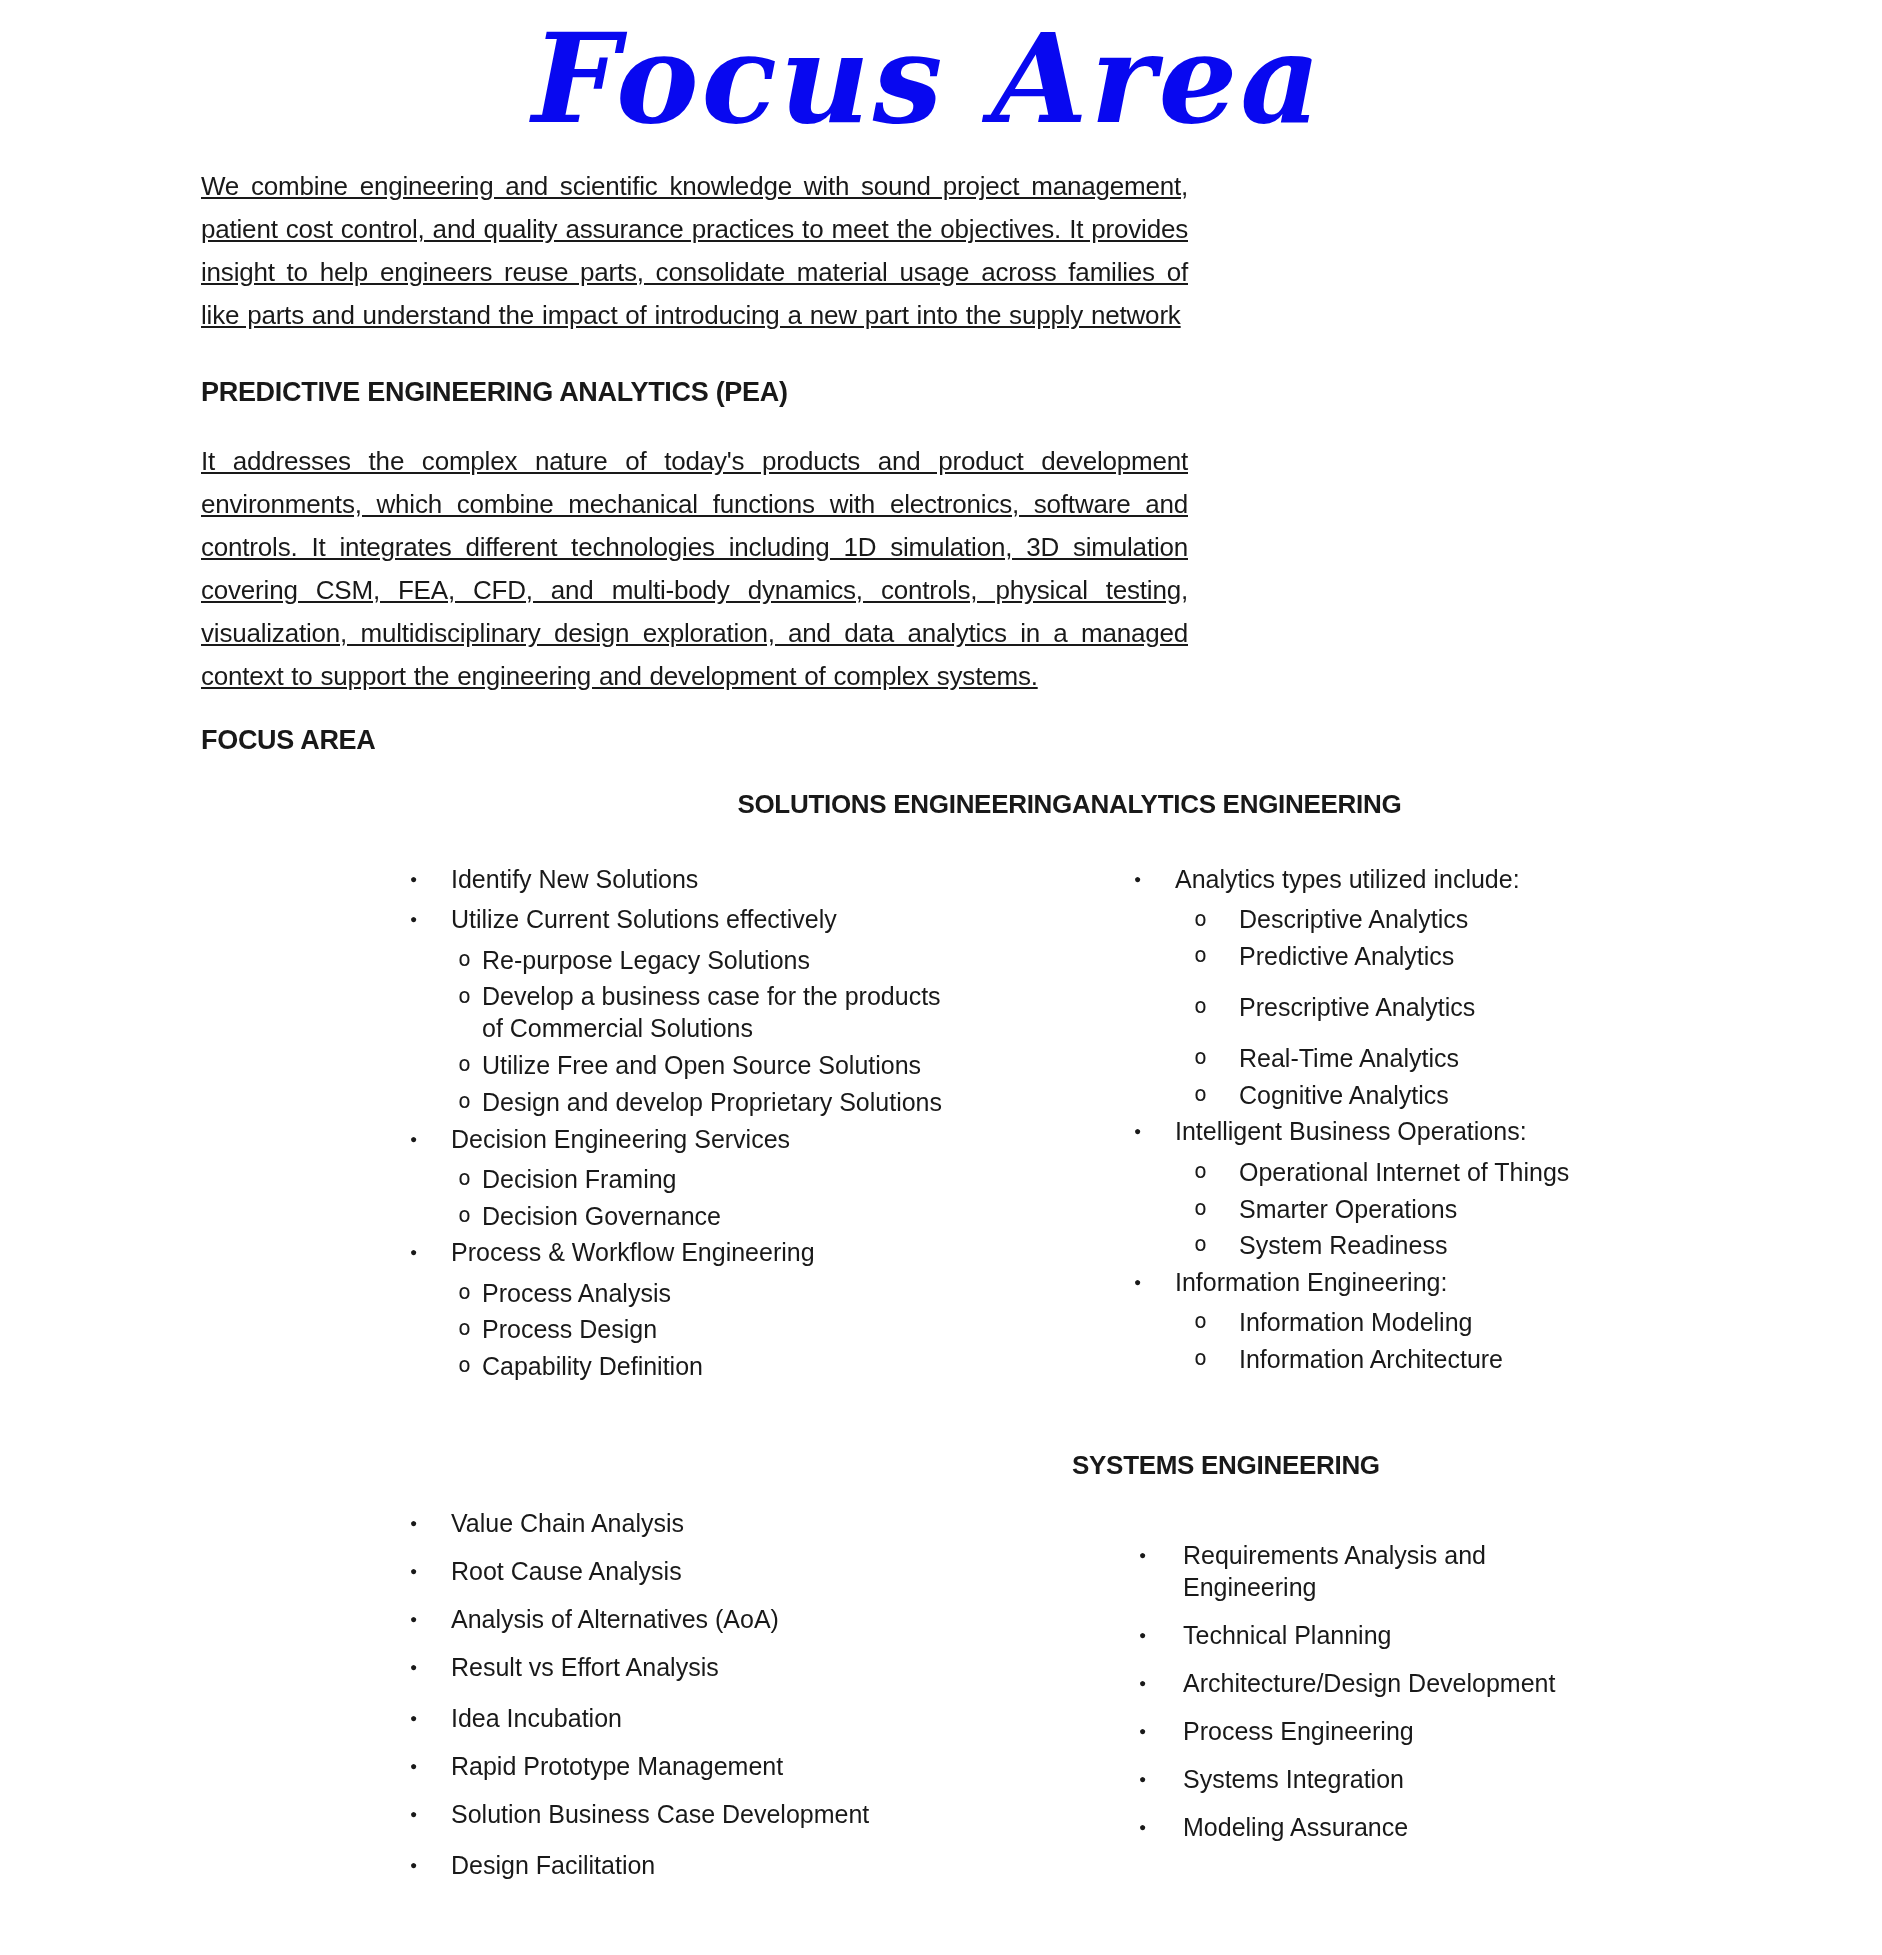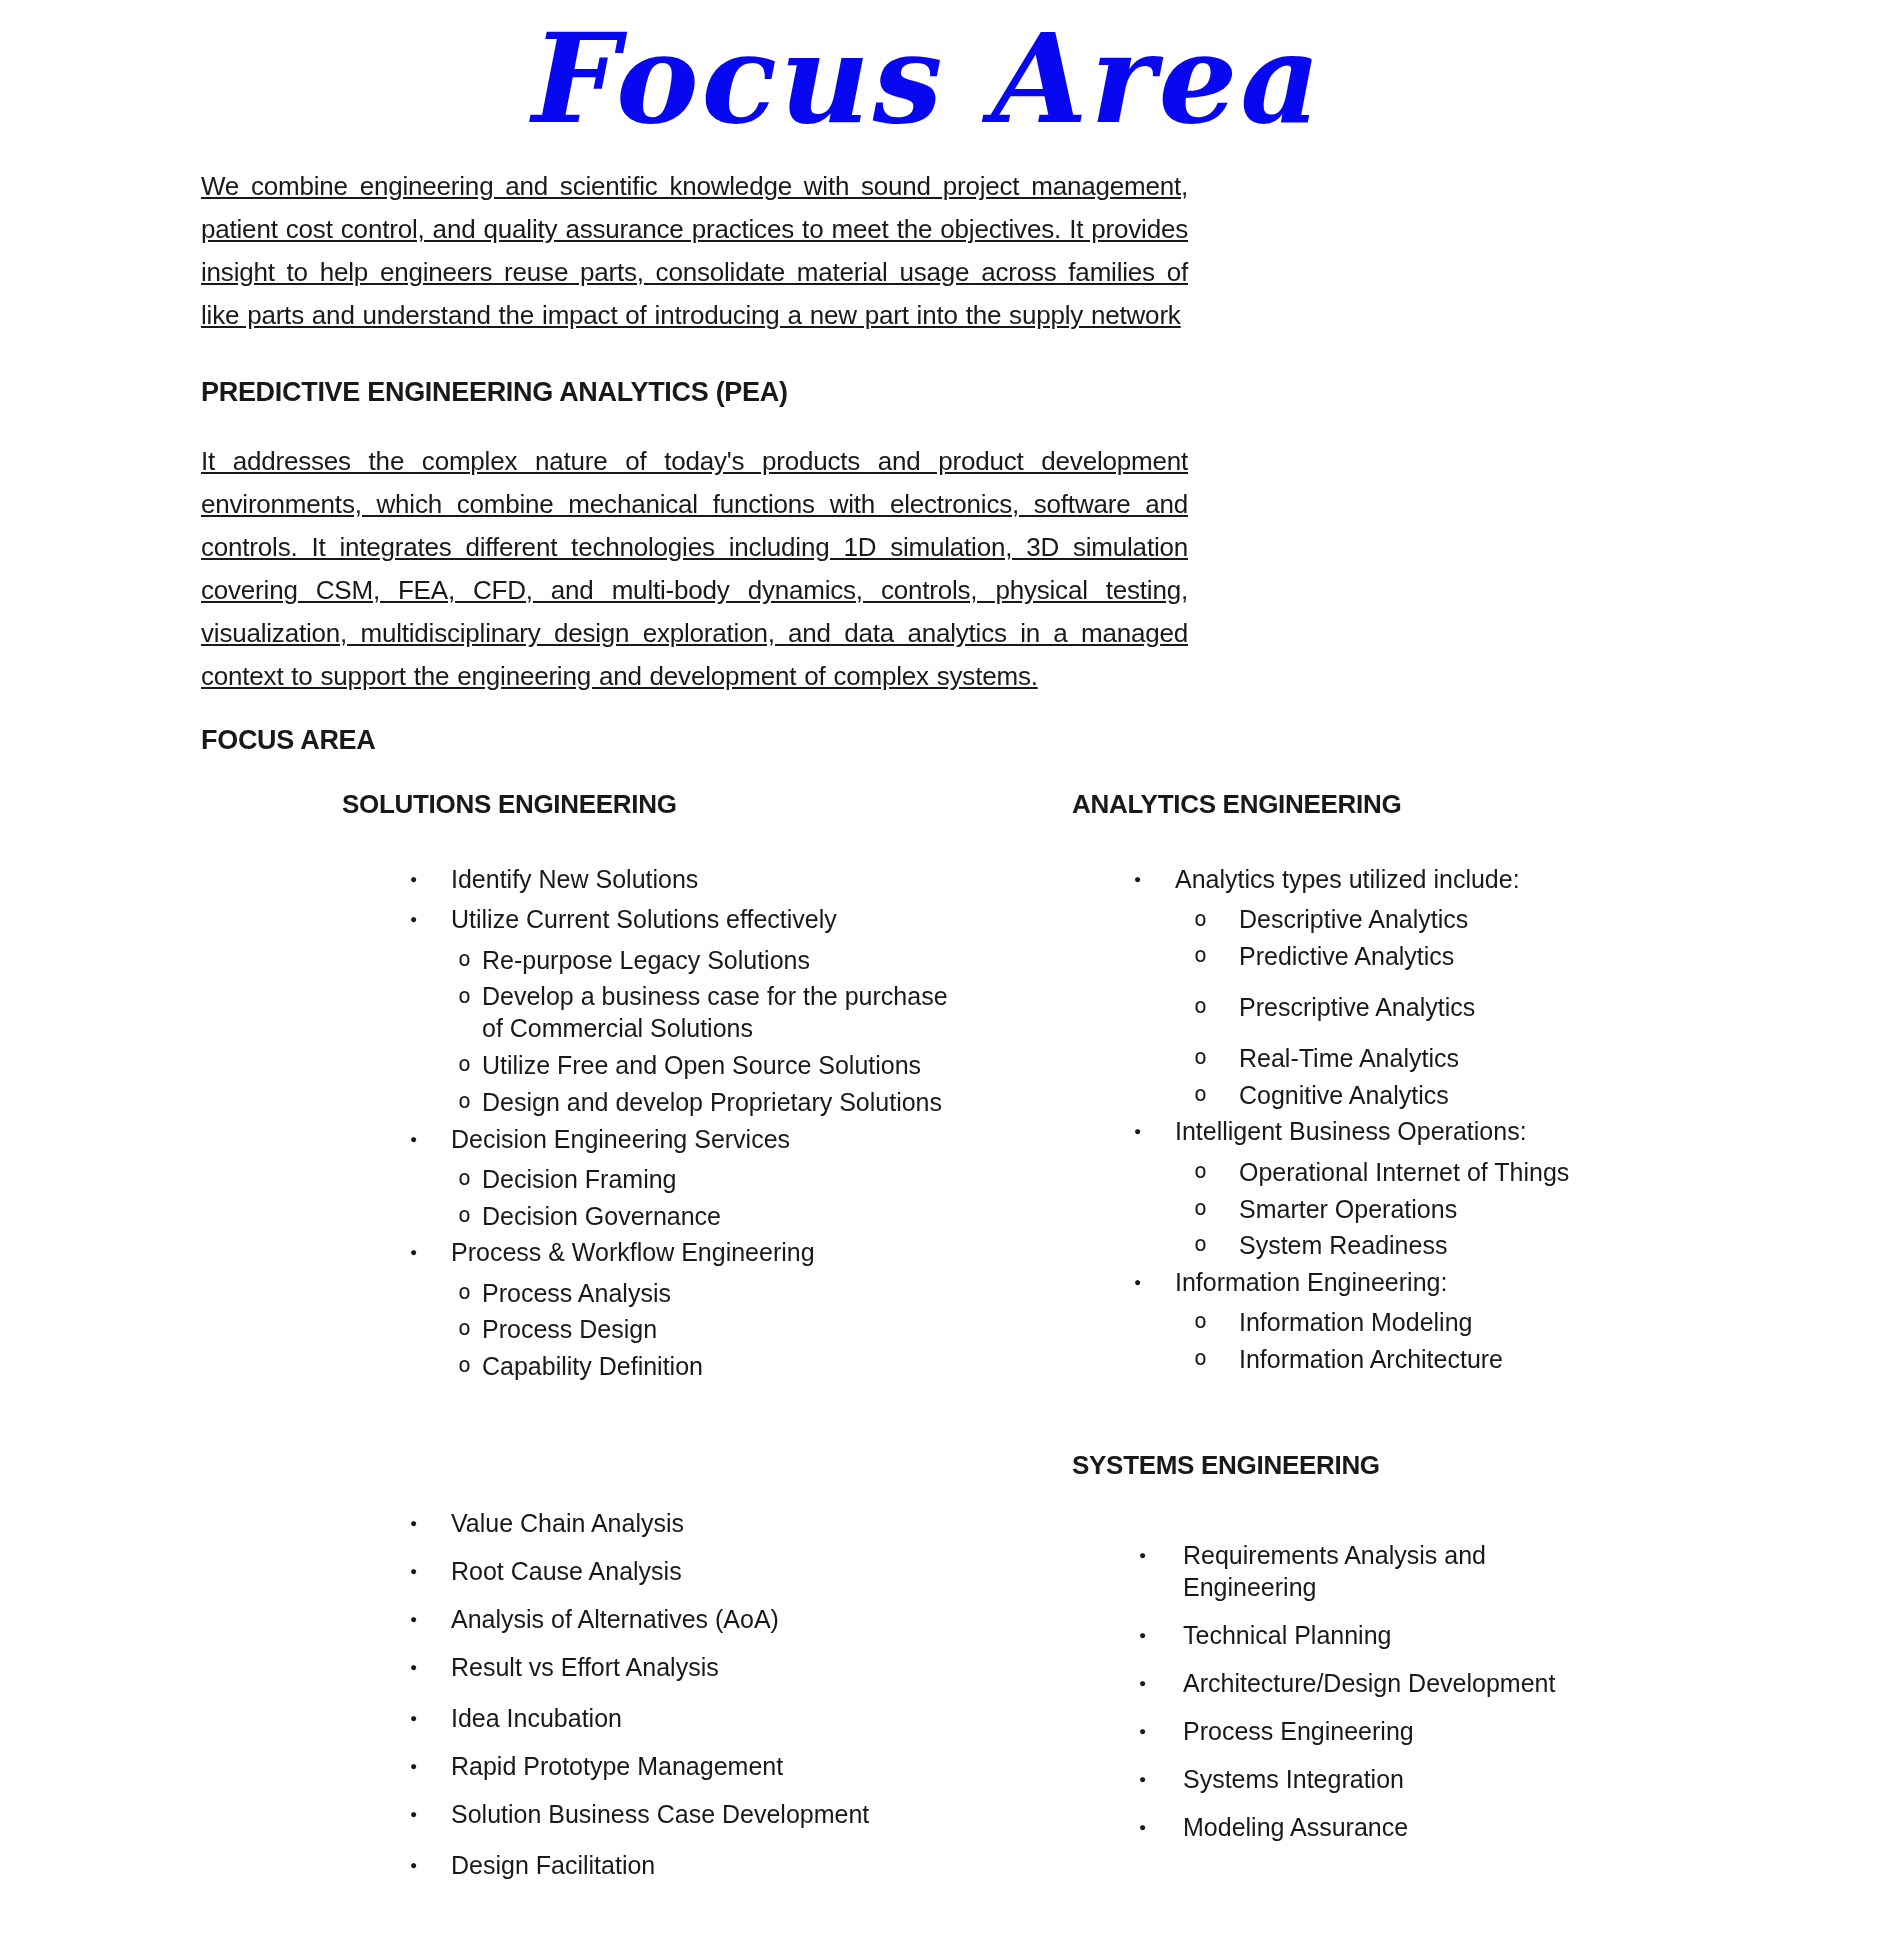--- a/index.html
+++ b/index.html
@@ -9,21 +9,21 @@
         font-family:"DejaVu Serif",serif;font-style:italic;font-weight:bold;
         font-size:124px;letter-spacing:2.8px;color:#0808f0;white-space:nowrap;}
   .doc{position:absolute;left:201px;top:133px;width:1537px;}
   .h-main{font-size:27px;font-weight:bold;letter-spacing:-0.3px;margin:0;line-height:32px;}
   .h-pea{margin-top:39px;}
   .h-focus{margin-top:26px;}
   .para{width:987px;text-align:justify;font-size:26px;line-height:43px;margin:32px 0 0 0;
         letter-spacing:-0.2px;word-spacing:0.9px;text-decoration:underline;}
   .grid{display:grid;grid-template-columns:871px 1fr;row-gap:62px;margin-top:32px;}
   .col h4{font-size:26px;font-weight:bold;letter-spacing:-0.3px;margin:0;line-height:32px;}
-  .c0 h4,.c2 h4{padding-left:141px;}
+  .c0 h4,.c2 h4{padding-left:141px;text-align:right;}
   ul.blist{list-style:none;margin:0;padding:0;font-size:25px;}
   ul.row1{margin-top:43px;}
   ul.row2{margin-top:58px;}
   li{position:relative;line-height:32px;}
   li.li1{margin-bottom:8.4px;}
   li.li2{margin-bottom:4.7px;}
   .row2 li.li1{margin-bottom:16px;}
   li.gap{margin-top:19px;}
   .b1{position:absolute;top:0;font-size:12px;}
   .b2{position:absolute;top:-0.9px;font-family:"DejaVu Sans Mono",monospace;font-size:21.5px;}
@@ -56,21 +56,21 @@
     <h3 class="h-main h-focus">FOCUS AREA</h3>
 
     <div class="grid">
 
       <div class="col c0">
         <h4>SOLUTIONS ENGINEERING</h4>
         <ul class="blist row1">
             <li class="li1"><span class="b1">●</span><span class="t">Identify New Solutions</span></li>
             <li class="li1"><span class="b1">●</span><span class="t">Utilize Current Solutions effectively</span></li>
             <li class="li2"><span class="b2">o</span><span class="t">Re-purpose Legacy Solutions</span></li>
-            <li class="li2"><span class="b2">o</span><span class="t">Develop a business case for the purchase</span><span class="t2">of Commercial Solutions</span></li>
+            <li class="li2"><span class="b2">o</span><span class="t">Develop a business case for the products</span><span class="t2">of Commercial Solutions</span></li>
             <li class="li2"><span class="b2">o</span><span class="t">Utilize Free and Open Source Solutions</span></li>
             <li class="li2"><span class="b2">o</span><span class="t">Design and develop Proprietary Solutions</span></li>
             <li class="li1"><span class="b1">●</span><span class="t">Decision Engineering Services</span></li>
             <li class="li2"><span class="b2">o</span><span class="t">Decision Framing</span></li>
             <li class="li2"><span class="b2">o</span><span class="t">Decision Governance</span></li>
             <li class="li1"><span class="b1">●</span><span class="t">Process &amp; Workflow Engineering</span></li>
             <li class="li2"><span class="b2">o</span><span class="t">Process Analysis</span></li>
             <li class="li2"><span class="b2">o</span><span class="t">Process Design</span></li>
             <li class="li2"><span class="b2">o</span><span class="t">Capability Definition</span></li>
           </ul>

